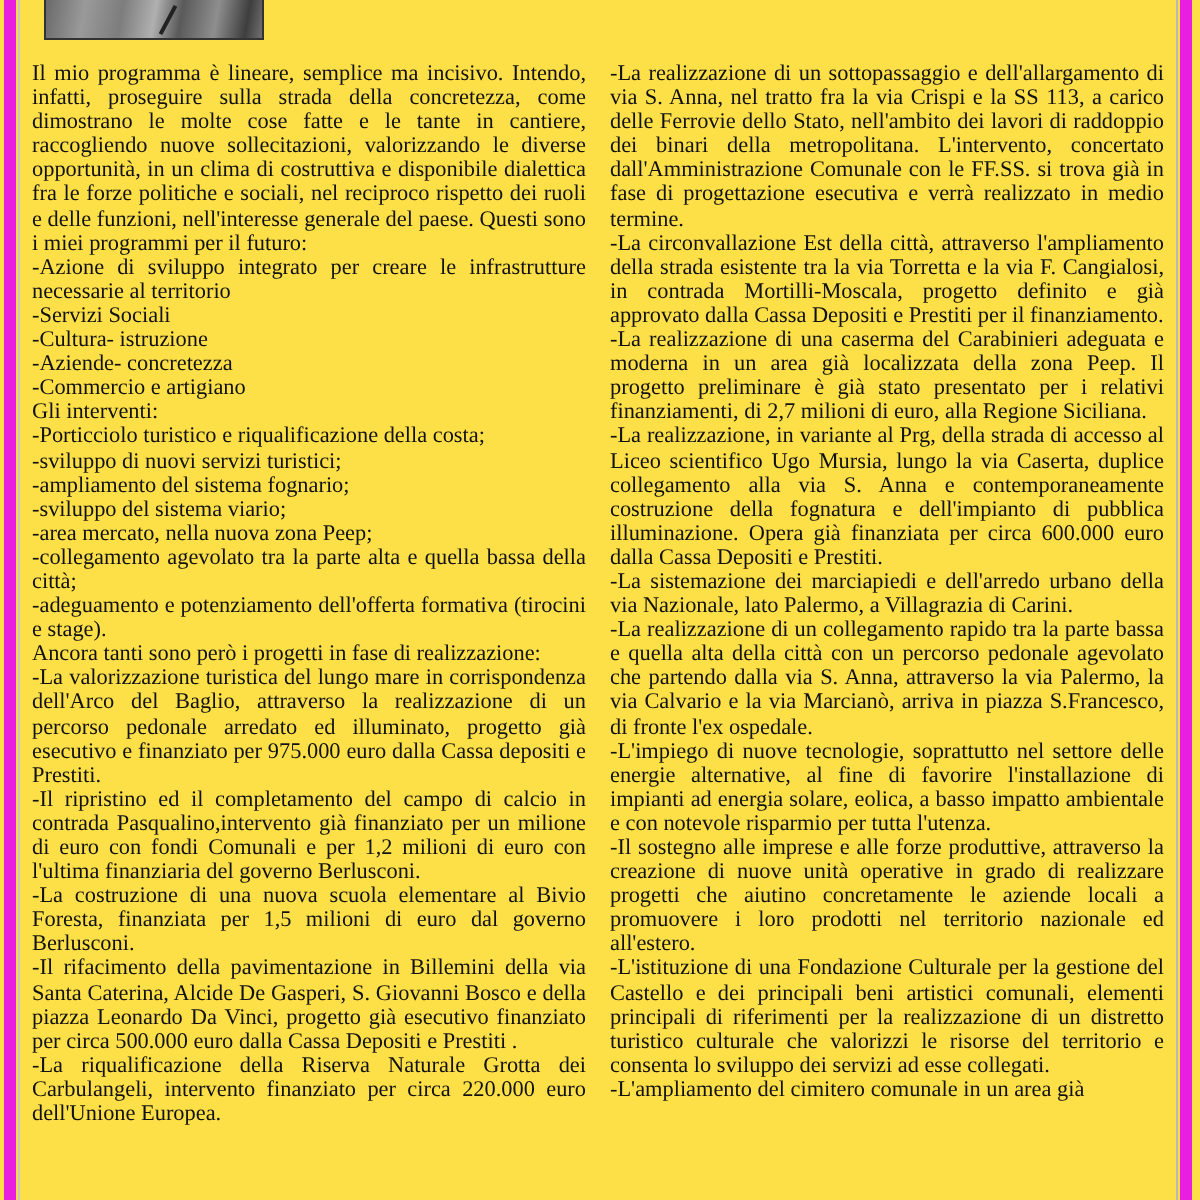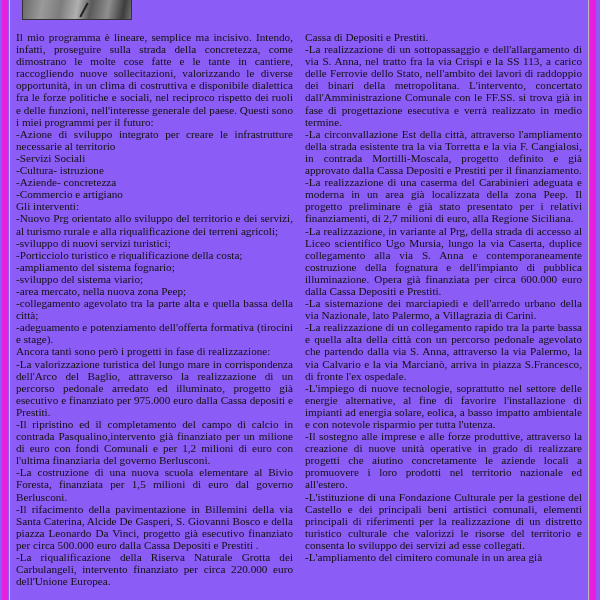--- a/index.html
+++ b/index.html
@@ -7,21 +7,21 @@
       padding: 0;
       width: 600px;
       height: 600px;
       overflow: hidden;
       background: #ffffff;
     }
     .page {
       position: relative;
       width: 600px;
       height: 600px;
-      background: #8b5cf6;
+      background: #fde047;
       overflow: hidden;
     }
     .bar-left {
       position: absolute;
       left: 2px;
       top: 0;
       width: 6px;
       height: 600px;
       background: #e81ee0;
     }
@@ -106,37 +106,35 @@
   </div>
 
   <div class="column col-left" id="col-left">
       <p class="para">Il mio programma è lineare, semplice ma incisivo. Intendo, infatti, proseguire sulla strada della concretezza, come dimostrano le molte cose fatte e le tante in cantiere, raccogliendo nuove sollecitazioni, valorizzando le diverse opportunità, in un clima di costruttiva e disponibile dialettica fra le forze politiche e sociali, nel reciproco rispetto dei ruoli e delle funzioni, nell'interesse generale del paese. Questi sono i miei programmi per il futuro:</p>
       <p class="para">-Azione di sviluppo integrato per creare le infrastrutture necessarie al territorio</p>
       <p class="para">-Servizi Sociali</p>
       <p class="para">-Cultura- istruzione</p>
       <p class="para">-Aziende- concretezza</p>
       <p class="para">-Commercio e artigiano</p>
       <p class="para">Gli interventi:</p>
-      <p class="para">-Nuovo Prg orientato allo sviluppo del territorio e dei servizi, al turismo rurale e alla riqualificazione dei terreni agricoli;</p>
+      <p class="para">-Porticciolo turistico e riqualificazione della costa;</p>
       <p class="para">-sviluppo di nuovi servizi turistici;</p>
-      <p class="para">-Porticciolo turistico e riqualificazione della costa;</p>
       <p class="para">-ampliamento del sistema fognario;</p>
       <p class="para">-sviluppo del sistema viario;</p>
       <p class="para">-area mercato, nella nuova zona Peep;</p>
       <p class="para">-collegamento agevolato tra la parte alta e quella bassa della città;</p>
       <p class="para">-adeguamento e potenziamento dell'offerta formativa (tirocini e stage).</p>
       <p class="para">Ancora tanti sono però i progetti in fase di realizzazione:</p>
       <p class="para">-La valorizzazione turistica del lungo mare in corrispondenza dell'Arco del Baglio, attraverso la realizzazione di un percorso pedonale arredato ed illuminato, progetto già esecutivo e finanziato per 975.000 euro dalla Cassa depositi e Prestiti.</p>
       <p class="para">-Il ripristino ed il completamento del campo di calcio in contrada Pasqualino,intervento già finanziato per un milione di euro con fondi Comunali e per 1,2 milioni di euro con l'ultima finanziaria del governo Berlusconi.</p>
       <p class="para">-La costruzione di una nuova scuola elementare al Bivio Foresta, finanziata per 1,5 milioni di euro dal governo Berlusconi.</p>
       <p class="para">-Il rifacimento della pavimentazione in Billemini della via Santa Caterina, Alcide De Gasperi, S. Giovanni Bosco e della piazza Leonardo Da Vinci, progetto già esecutivo finanziato per circa 500.000 euro dalla Cassa Depositi e Prestiti .</p>
       <p class="para">-La riqualificazione della Riserva Naturale Grotta dei Carbulangeli, intervento finanziato per circa 220.000 euro dell'Unione Europea.</p>
     </div>
   <div class="column col-right" id="col-right">
-      <p class="para">Cassa di Depositi e Prestiti.</p>
       <p class="para">-La realizzazione di un sottopassaggio e dell'allargamento di via S. Anna, nel tratto fra la via Crispi e la SS 113, a carico delle Ferrovie dello Stato, nell'ambito dei lavori di raddoppio dei binari della metropolitana. L'intervento, concertato dall'Amministrazione Comunale con le FF.SS. si trova già in fase di progettazione esecutiva e verrà realizzato in medio termine.</p>
       <p class="para">-La circonvallazione Est della città, attraverso l'ampliamento della strada esistente tra la via Torretta e la via F. Cangialosi, in contrada Mortilli-Moscala, progetto definito e già approvato dalla Cassa Depositi e Prestiti per il finanziamento.</p>
       <p class="para">-La realizzazione di una caserma del Carabinieri adeguata e moderna in un area già localizzata della zona Peep. Il progetto preliminare è già stato presentato per i relativi finanziamenti, di 2,7 milioni di euro, alla Regione Siciliana.</p>
       <p class="para">-La realizzazione, in variante al Prg, della strada di accesso al Liceo scientifico Ugo Mursia, lungo la via Caserta, duplice collegamento alla via S. Anna e contemporaneamente costruzione della fognatura e dell'impianto di pubblica illuminazione. Opera già finanziata per circa 600.000 euro dalla Cassa Depositi e Prestiti.</p>
       <p class="para">-La sistemazione dei marciapiedi e dell'arredo urbano della via Nazionale, lato Palermo, a Villagrazia di Carini.</p>
       <p class="para">-La realizzazione di un collegamento rapido tra la parte bassa e quella alta della città con un percorso pedonale agevolato che partendo dalla via S. Anna, attraverso la via Palermo, la via Calvario e la via Marcianò, arriva in piazza S.Francesco, di fronte l'ex ospedale.</p>
       <p class="para">-L'impiego di nuove tecnologie, soprattutto nel settore delle energie alternative, al fine di favorire l'installazione di impianti ad energia solare, eolica, a basso impatto ambientale e con notevole risparmio per tutta l'utenza.</p>
       <p class="para">-Il sostegno alle imprese e alle forze produttive, attraverso la creazione di nuove unità operative in grado di realizzare progetti che aiutino concretamente le aziende locali a promuovere i loro prodotti nel territorio nazionale ed all'estero.</p>
       <p class="para">-L'istituzione di una Fondazione Culturale per la gestione del Castello e dei principali beni artistici comunali, elementi principali di riferimenti per la realizzazione di un distretto turistico culturale che valorizzi le risorse del territorio e consenta lo sviluppo dei servizi ad esse collegati.</p>
       <p class="para">-L'ampliamento del cimitero comunale in un area già</p>

